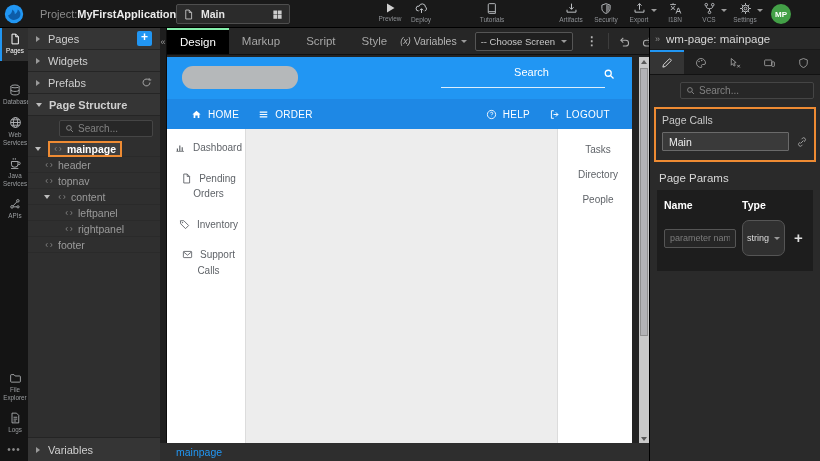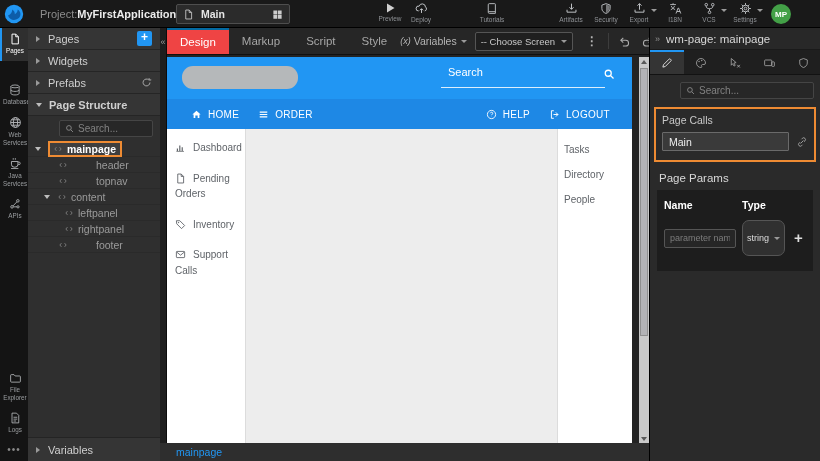--- a/index.html
+++ b/index.html
@@ -39,46 +39,46 @@
   .car-d { width:0; height:0; border-left:3.5px solid transparent; border-right:3.5px solid transparent; border-top:4.5px solid #bdbdbd; margin-right:7px; }
   .plusbtn { margin-left:auto; width:15px; height:15px; background:#2196f3; border-radius:2px; color:#fff; font-size:12px; line-height:13px; text-align:center; font-weight:bold; }
   .secic { margin-left:auto; color:#b5b5b5; }
   .searchwrap { padding:4px 7px; }
   .searchbox { height:17px; background:#272727; border:1px solid #454545; border-radius:2px; display:flex; align-items:center; padding:0 5px; color:#8a8a8a;margin-left:24px; }
   .searchbox input { flex:1; background:transparent; border:0; outline:none; color:#bdbdbd; font-size:10px; font-family:inherit; margin-left:4px; width:60px; }
   .searchbox input::placeholder { color:#828282; }
   .tree { }
   .trow { height:16px; display:flex; align-items:center; font-size:10.5px; color:#9b9b9b; border-bottom:1px solid #2a2a2a; }
   .trow .tic { color:#7d7d7d; margin-right:4px; }
-  .lv0 { padding-left:7px; } .lv1 { padding-left:30px;gap:24px; } .lv1c { padding-left:16px; } .lv2 { padding-left:36px; }
+  .lv0 { padding-left:7px; } .lv1 { padding-left:16px; } .lv1c { padding-left:16px; } .lv2 { padding-left:36px; }
   .selwrap { display:inline-flex; align-items:center; border:2px solid #ee8b33; background:#3e3e3e; padding:0 4px 0 3px; height:16px; color:#fff; font-weight:bold; }
   .varsbar { position:absolute; left:0; bottom:0; width:132px; height:24px; background:#353535; border-top:1px solid #242424; display:flex; align-items:center; padding:0 8px; color:#cfcfcf; font-size:11px; }
 
   
   .split { position:absolute; left:160px; top:28px; width:7px; height:433px; background:#1e1e1e; border-right:1px solid #0c0c0c; }
   .split .colch { display:block; text-align:center; color:#9a9a9a; font-size:9px; margin-top:9px; }
 
   
   .center { position:absolute; left:167px; top:28px; width:482px; height:433px; background:#232323; }
   .ctoolbar { height:27px; background:#262626; border-bottom:1px solid #101010; display:flex; align-items:stretch; }
   .ctab { padding:0 13px; display:flex; align-items:center; font-size:11.5px; color:#a6a6a6; }
-  .ctab.active { background:#ef4444; border-top:2px solid #0369a1; color:#fff; }
+  .ctab.active { background:#000000; border-top:2px solid #86efac; color:#fff; }
   .tright { margin-left:auto; display:flex; align-items:center; padding-right:4px; }
   .varsdd { display:flex; align-items:center; color:#b5b5b5; font-size:10.5px; margin-right:8px; }
   .varsdd .vico { font-size:9px; color:#b5b5b5; margin-right:3px; font-style:italic; }
   .ddcar { width:0; height:0; border-left:3px solid transparent; border-right:3px solid transparent; border-top:3.5px solid #9a9a9a; margin-left:4px; }
   .scrsel { width:98px; height:19px; background:#1f1f1f; border:1px solid #555; border-radius:2px; display:flex; align-items:center; padding:0 5px; color:#c9c9c9; font-size:9.5px; margin-right:7px; }
   .scrsel .lbl { flex:1; white-space:nowrap; overflow:hidden; }
   .dotsv { color:#b5b5b5; font-size:12px; font-weight:bold; padding:0 6px; }
   .tsep { width:1px; height:16px; background:#3d3d3d; margin:0 4px; }
   .tbtn { padding:0 5px; color:#aeaeae; }
   .colexp { color:#8f8f8f; font-size:9px; padding:0 2px 0 6px; }
 
   
-  .canvas { position:absolute; left:0; top:29px; width:465px; height:304px; background:#fff; }
+  .canvas { position:absolute; left:0; top:29px; width:465px; height:304px; background:#fff;text-align:center; }
   .h1 { height:42px; background:#2196f3; position:relative; }
   .redact { position:absolute; left:15px; top:9px; width:116px; height:23px; background:#b5b8ba; border-radius:11px; }
   .csearch { position:absolute; left:274px; top:9px; width:174px; height:24px; }
   .csearch .ph { color:#fff; font-size:11px; padding-left:7px; }
   .csearch .uline { position:absolute; left:0; bottom:2px; width:164px; border-bottom:1px solid #ddeefc; }
   .csearch .ic { position:absolute; right:0; top:2px; color:#fff; }
   .h2 { height:30px; background:#1e88e5; display:flex; align-items:center; padding:0 22px 0 24px; color:#fff; font-size:10px; letter-spacing:.3px; }
   .navit { display:flex; align-items:center; margin-right:19px; }
   .navit .ic { margin-right:6px; color:#fff; }
   .nright { margin-left:auto; display:flex; }

